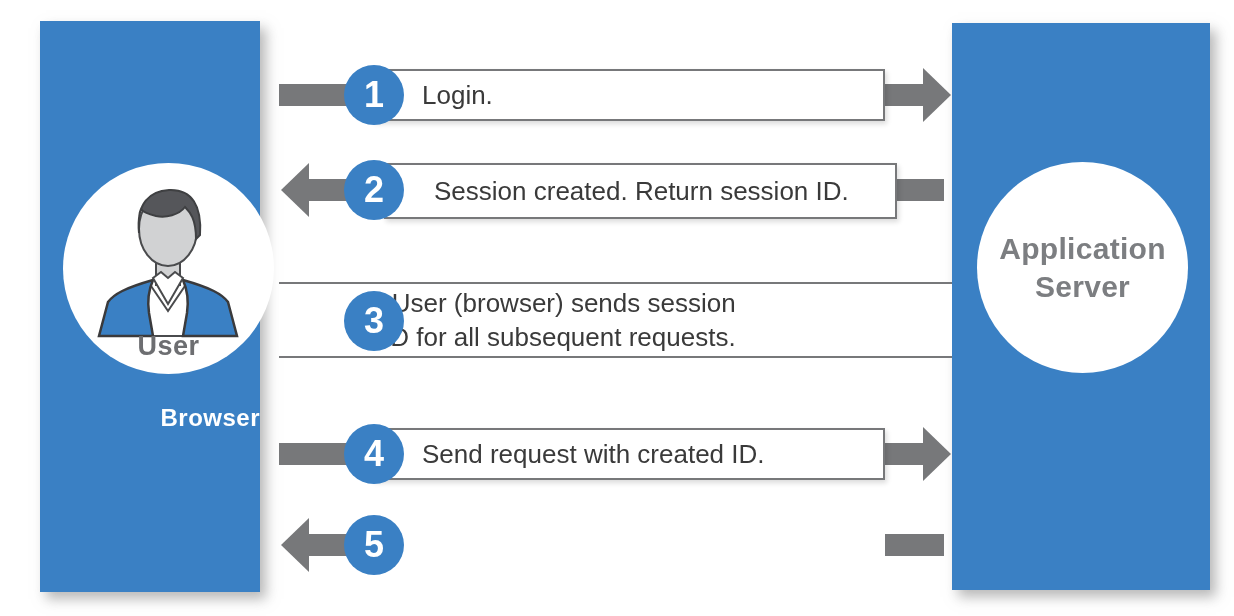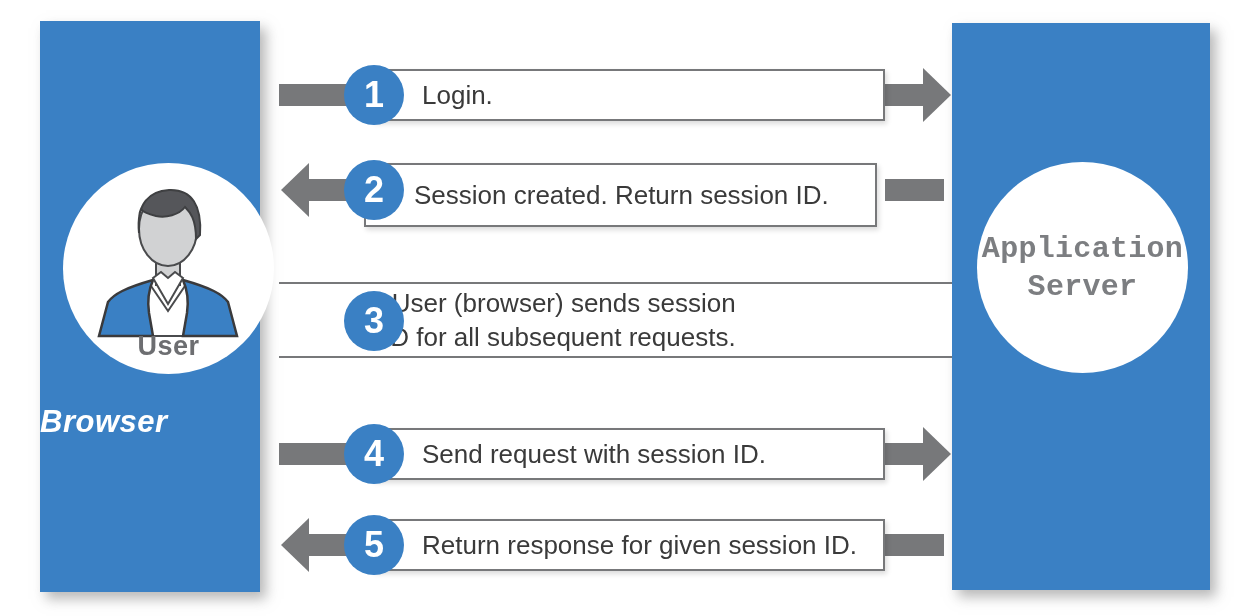--- a/index.html
+++ b/index.html
@@ -6,33 +6,33 @@
   .canvas{
     position:relative;width:1234px;height:616px;background:#ffffff;overflow:hidden;
     font-family:"Liberation Sans", sans-serif;
   }
   
   .panel{position:absolute;background:#3a80c4;box-shadow:6px 7px 12px rgba(125,125,125,0.55);}
   .panel.left{left:19px;top:21px;width:220px;height:571px;margin-left:21px;}
   .panel.right{left:952px;top:23px;width:258px;height:567px;}
   .big-circle{position:absolute;width:211px;height:211px;border-radius:50%;background:#ffffff;overflow:hidden;}
   .avatar-circle{left:23px;top:142px;}
-  .server-circle{left:25px;top:139px;display:flex;align-items:center;justify-content:center;font-family:Liberation Mono, monospace;}
+  .server-circle{left:25px;top:139px;display:flex;align-items:center;justify-content:center;}
   .avatar-svg{position:absolute;left:0;top:0;width:211px;height:211px;}
   .avatar-label{
     position:absolute;left:0;bottom:12px;width:100%;text-align:center;
     font-size:27px;font-weight:bold;color:#6d6e71;letter-spacing:0.5px;
   }
   .server-title{
     font-size:30px;line-height:38px;font-weight:bold;color:#7c7e81;
     text-align:center;white-space:pre-line;letter-spacing:0.3px;
   }
   .panel-title{
-    position:absolute;left:0;top:383px;width:100%;text-align:left;
-    font-size:31px;font-weight:bold;color:#ffffff;letter-spacing:0.5px;font-style:italic;
+    position:absolute;left:0;top:383px;width:100%;text-align:right;
+    font-size:24px;font-weight:bold;color:#ffffff;letter-spacing:0.5px;
   }
   
   .shaft{position:absolute;height:22px;background:#77787a;z-index:1;}
   .head{position:absolute;width:0;height:0;z-index:1;
         border-top:27px solid transparent;border-bottom:27px solid transparent;}
   .head.right{border-left:28px solid #77787a;}
   .head.left{border-right:28px solid #77787a;}
   
   .msg-box{
     position:absolute;background:#ffffff;border:2px solid #77787a;box-sizing:border-box;
@@ -90,48 +90,45 @@
   <div class="msg-box" style="left:372px;top:69px;width:513px;height:52px">
     <span class="msg-text pad-std">Login.</span>
   </div>
   <div class="step-circle" style="left:344px;top:65px">
     <span>1</span>
   </div>
 
   <div class="head left" style="left:281px;top:163px"></div>
   <div class="shaft" style="left:307px;top:179px;width:57px"></div>
   <div class="shaft" style="left:885px;top:179px;width:59px"></div>
-  <div class="msg-box" style="left:364px;top:163px;width:513px;height:64px">
+  <div class="msg-box" style="left:384px;top:163px;width:513px;height:56px">
     <span class="msg-text pad-std">Session created. Return session ID.</span>
   </div>
   <div class="step-circle" style="left:344px;top:160px">
     <span>2</span>
   </div>
 
   <div class="msg-box span" style="left:279px;top:282px;width:673px;height:76px">
     <span class="msg-text pad-wide">User (browser) sends session
 ID for all subsequent requests.</span>
   </div>
   <div class="step-circle" style="left:344px;top:291px">
     <span>3</span>
   </div>
 
   <div class="shaft" style="left:279px;top:443px;width:85px"></div>
   <div class="shaft" style="left:885px;top:443px;width:38px"></div>
   <div class="head right" style="left:923px;top:427px"></div>
   <div class="msg-box" style="left:372px;top:428px;width:513px;height:52px">
-    <span class="msg-text pad-std">Send request with session ID.</span>
+    <span class="msg-text pad-std">Send request with created ID.</span>
   </div>
   <div class="step-circle" style="left:344px;top:424px">
     <span>4</span>
   </div>
 
   <div class="head left" style="left:281px;top:518px"></div>
   <div class="shaft" style="left:307px;top:534px;width:57px"></div>
   <div class="shaft" style="left:885px;top:534px;width:59px"></div>
-  <div class="msg-box" style="left:372px;top:519px;width:513px;height:52px">
-    <span class="msg-text pad-std">Return response for given session ID.</span>
-  </div>
   <div class="step-circle" style="left:344px;top:515px">
     <span>5</span>
   </div>
 
 </div>
 
 </body></html>

